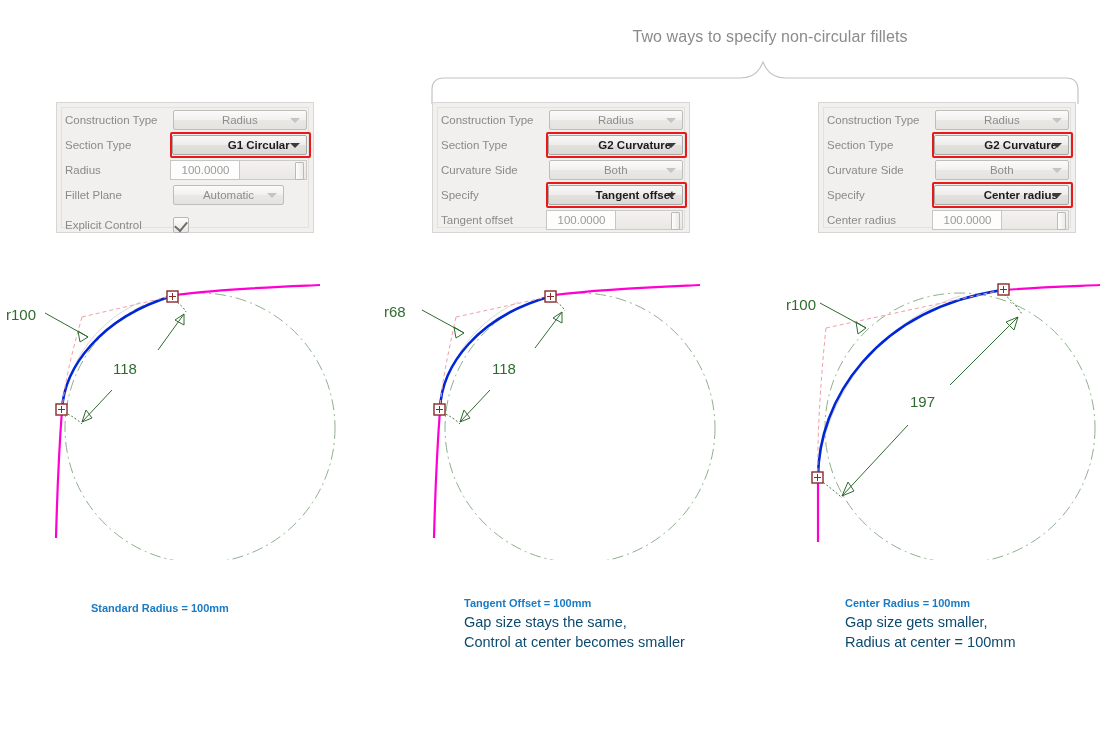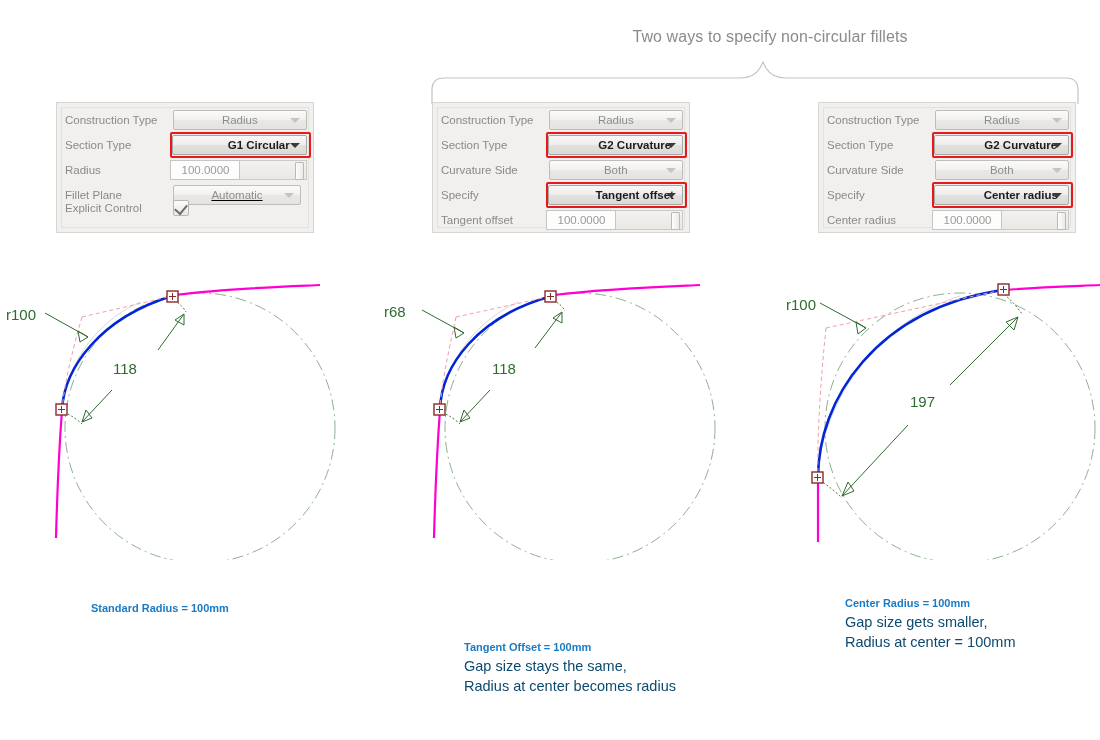--- a/index.html
+++ b/index.html
@@ -239,27 +239,27 @@
     <div class="numfield" style="width:140px;">
       <div class="num-input" style="width:70px;">100.0000</div>
       <div class="slider-track">
         <div class="slider-handle"></div>
       </div>
     </div>
   </div>
 
   <div class="row" style="left:8px; top:82px; width:242px;">
     <div class="row-label" style="width:108px;">Fillet Plane</div>
-    <div class="combo" style="width:128px;text-decoration:underline;">
+    <div class="combo" style="width:111px;">
       <span class="combo-text">Automatic</span>
       <span class="arrow"></span>
     </div>
   </div>
 
-  <div class="row" style="left:8px; top:95px; width:242px;">
+  <div class="row" style="left:8px; top:112px; width:242px;">
     <div class="row-label" style="width:108px;">Explicit Control</div>
     <div class="checkbox">
       <span class="tick"></span>
     </div>
   </div>
 </div>
 
 <div class="panel" style="left:432px; top:102px; width:258px; height:131px;">
   <div class="panel-inner"></div>
 
@@ -467,23 +467,23 @@
     </g>
   </svg>
 </div>
 
 <div class="caption" style="left:91px; top:602px;">
   <div class="cap-title">Standard Radius = 100mm</div>
   <div class="cap-line"></div>
   <div class="cap-line"></div>
 </div>
 
-<div class="caption" style="left:464px; top:597px;margin-top:44px;">
+<div class="caption" style="left:464px; top:597px;">
   <div class="cap-title">Tangent Offset = 100mm</div>
   <div class="cap-line">Gap size stays the same,</div>
-  <div class="cap-line">Radius at center becomes radius</div>
+  <div class="cap-line">Control at center becomes smaller</div>
 </div>
 
 <div class="caption" style="left:845px; top:597px;">
   <div class="cap-title">Center Radius = 100mm</div>
   <div class="cap-line">Gap size gets smaller,</div>
   <div class="cap-line">Radius at center = 100mm</div>
 </div>
 
 </body></html>

